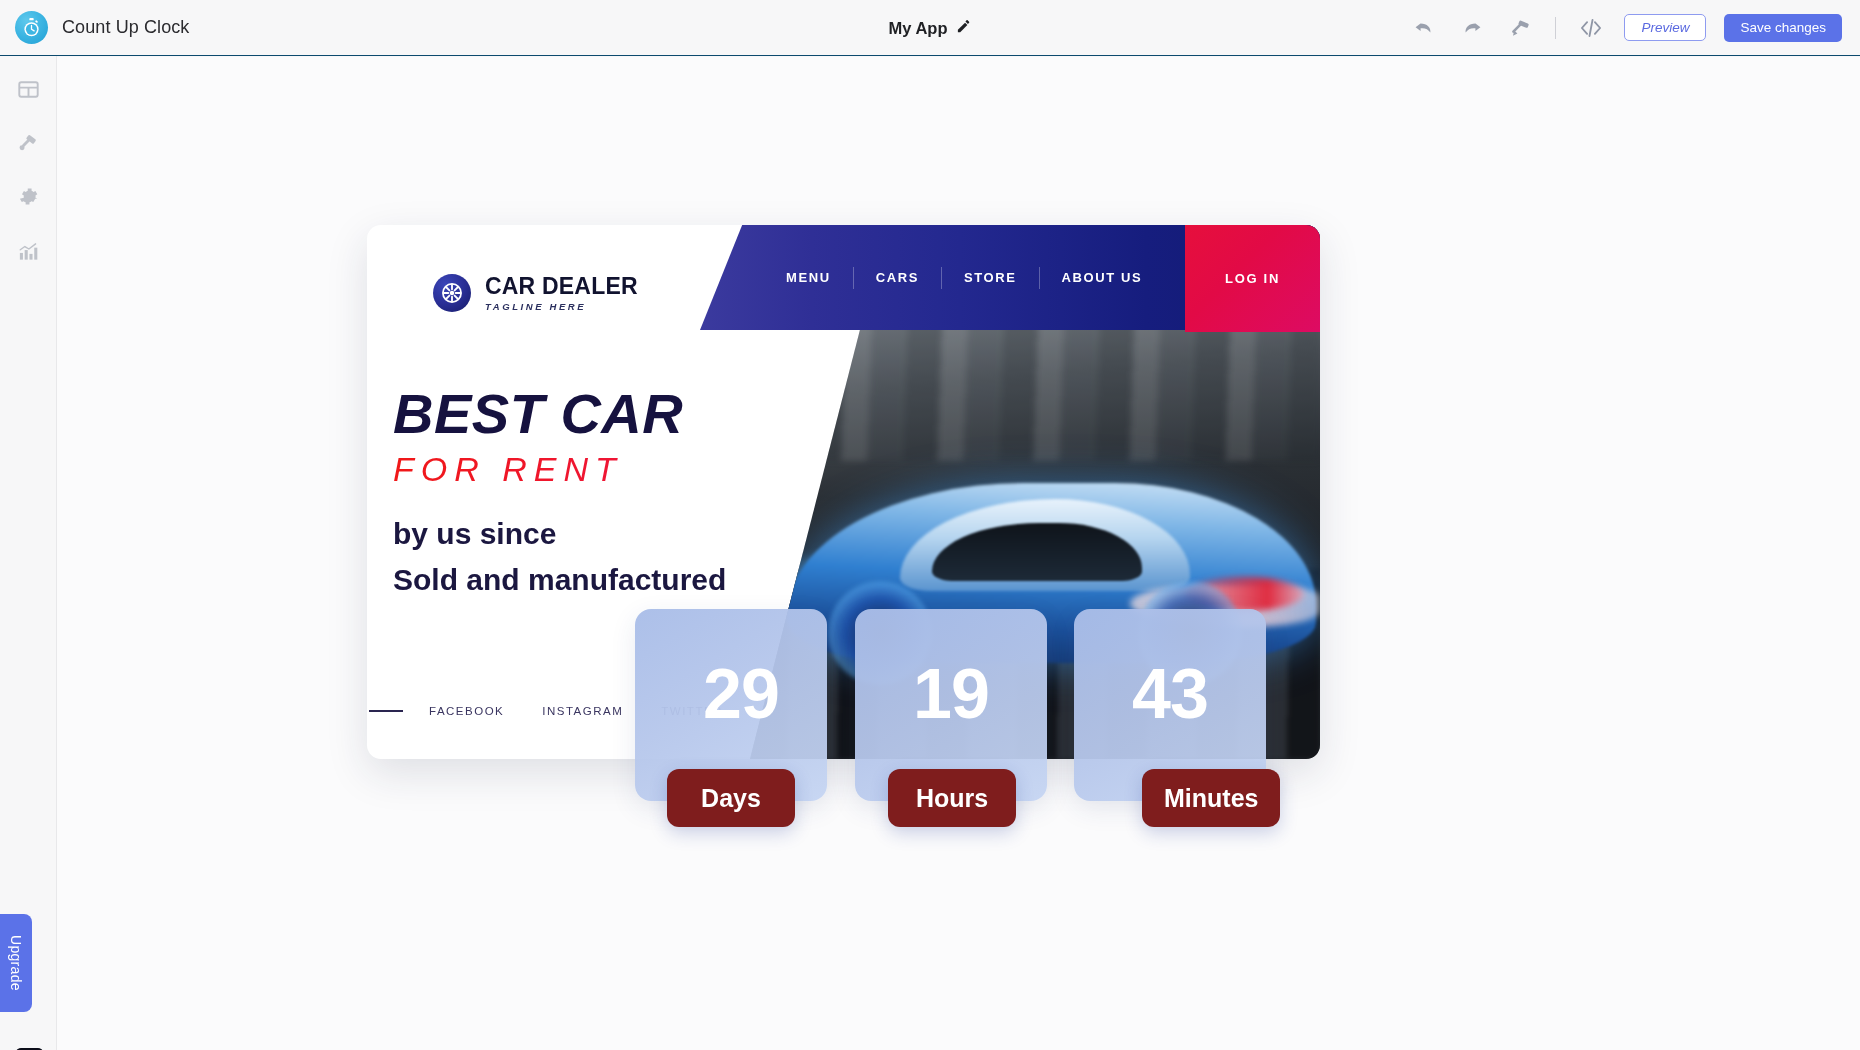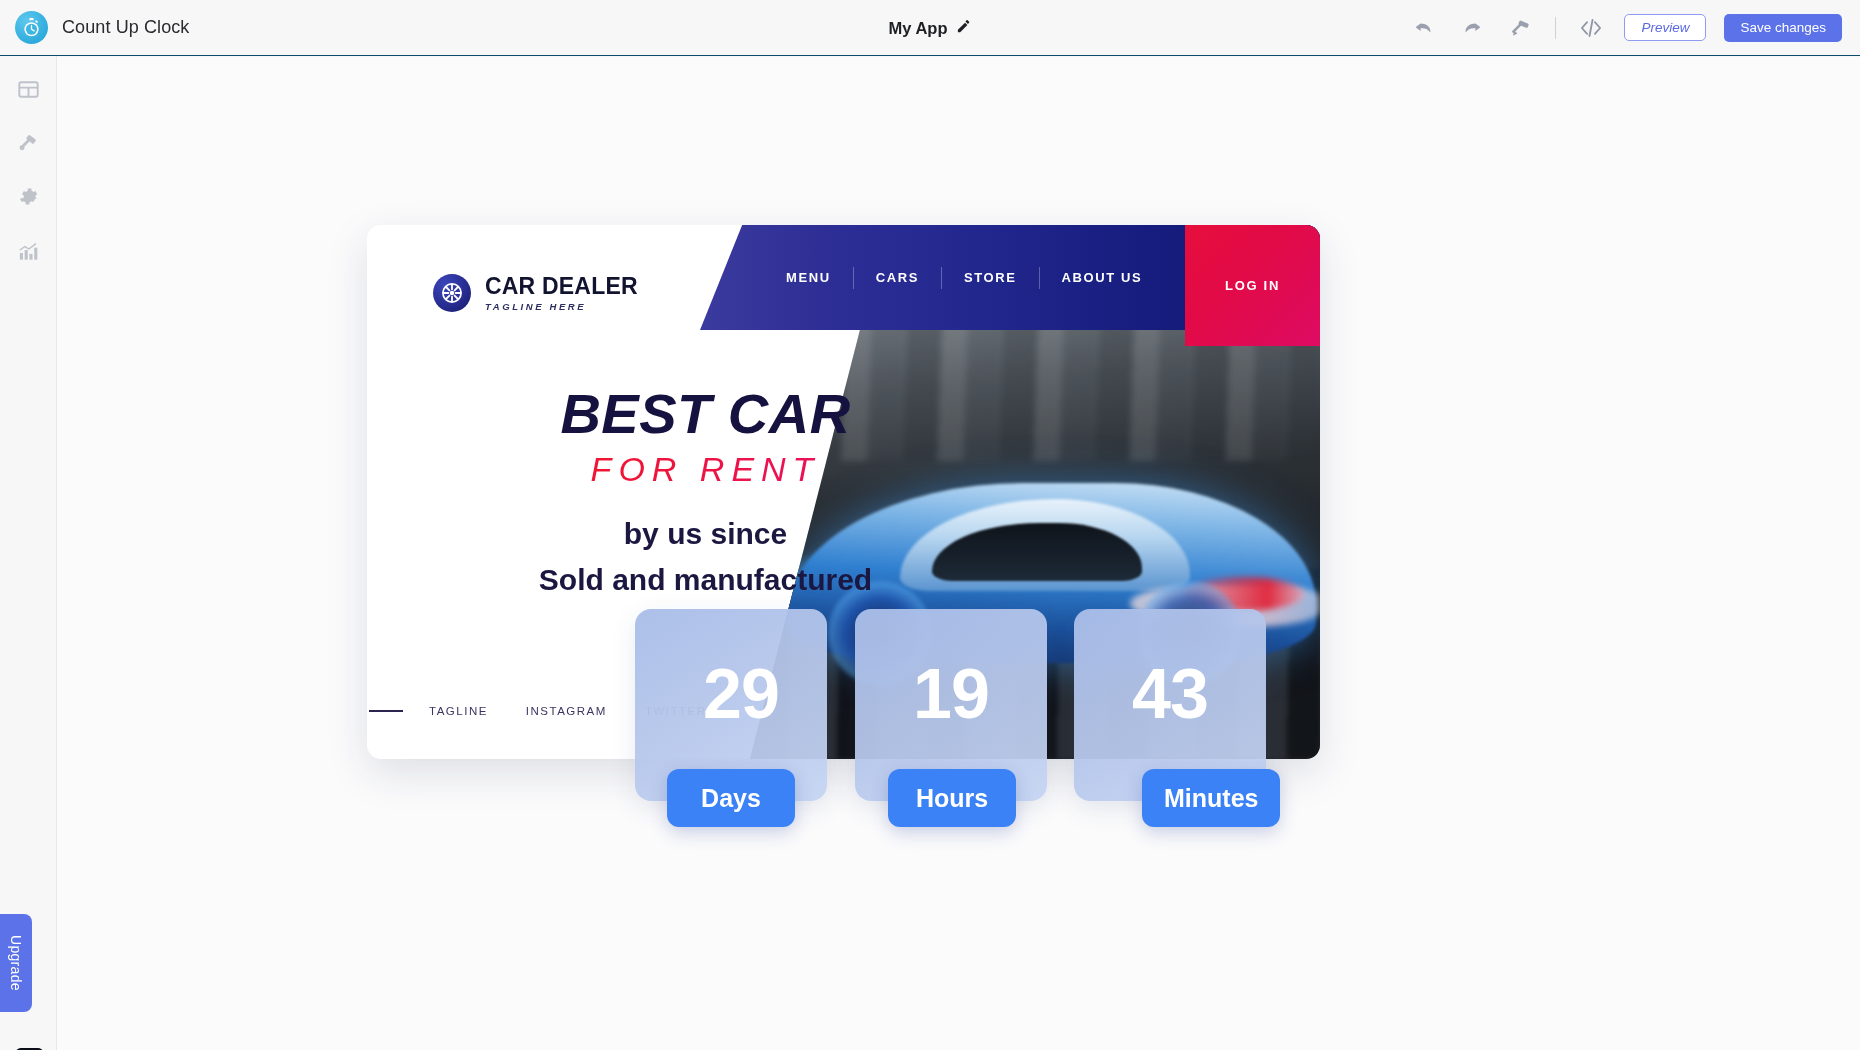--- a/index.html
+++ b/index.html
@@ -175,21 +175,21 @@
   .nav-links {
     display: flex; align-items: center; height: 100%;
     padding-left: 64px; gap: 0;
   }
   .nav-link {
     color: #ffffff; font-size: 13px; font-weight: 700;
     letter-spacing: 1.6px; padding: 0 22px;
   }
   .nav-sep { width: 1px; height: 22px; background: rgba(255,255,255,.28); }
   .login-block {
-    position: absolute; right: 0; top: 0; width: 135px; height: 121px;
+    position: absolute; right: 0; top: 0; width: 135px; height: 107px;
     background: linear-gradient(135deg, #e60f3c 0%, #e20a46 40%, #dd0b63 100%);
     display: flex; align-items: center; justify-content: center;
   }
   .login-block span {
     color: #fff; font-size: 13px; font-weight: 700; letter-spacing: 1.7px;
   }
 
   
   .brand {
     position: absolute; left: 66px; top: 48px;
@@ -202,21 +202,21 @@
   }
   .brand-text-main {
     font-size: 23px; font-weight: 700; color: #11132f; letter-spacing: .2px;
   }
   .brand-text-sub {
     font-size: 9.5px; font-style: italic; font-weight: 700;
     color: #2a2f5e; letter-spacing: 2.6px; margin-top: 1px;
   }
 
   
-  .hero-text { position: absolute; left: 26px; top: 160px; width: 625px; text-align: center; }
+  .hero-text { position: absolute; left: 26px; top: 160px; width: 625px; text-align: left; }
   .hl-1 {
     font-size: 56px; font-weight: 700; font-style: italic;
     color: #16123f; letter-spacing: .5px; line-height: 1.02;
   }
   .hl-2 {
     font-size: 34px; font-weight: 400; font-style: italic;
     letter-spacing: 7px; line-height: 1.15; margin-top: 8px;
     background: linear-gradient(90deg, #f01818 0%, #ef1534 35%, #ea1060 75%, #e00d78 100%);
     -webkit-background-clip: text; background-clip: text;
     -webkit-text-fill-color: transparent; color: transparent; text-decoration: underline;
@@ -244,21 +244,21 @@
     background: linear-gradient(150deg, rgba(169,189,232,.96) 0%, rgba(181,198,235,.95) 45%, rgba(196,212,242,.93) 100%);
     display: flex; align-items: center; justify-content: center;
     box-shadow: 0 8px 26px rgba(40,60,120,.10);
   }
   .counter .num {
     color: #ffffff; font-size: 70px; font-weight: 700; letter-spacing: -1px;
     margin-bottom: 22px;
   }
   .counter-label {
     position: absolute; height: 58px; min-width: 128px; padding: 0 22px;
-    border-radius: 12px; background: #3b82f6;
+    border-radius: 12px; background: #7f1d1d;
     display: flex; align-items: center; justify-content: center;
     color: #fff; font-size: 25px; font-weight: 700;
     box-shadow: 0 6px 18px rgba(30,55,150,.22);
   }
   .c1 { left: 578px; top: 552px; padding-left: 20px; }
   .c1l { left: 610px; top: 712px; }
   .c2 { left: 798px; top: 552px; }
   .c2l { left: 831px; top: 712px; }
   .c3 { left: 1017px; top: 552px; }
   .c3l { left: 1085px; top: 712px; text-align: right; }
@@ -425,21 +425,21 @@
       <div class="hl-1">BEST CAR</div>
       <div class="hl-2">FOR RENT</div>
       <div class="hero-sub">
         <div>by us since</div>
         <div>Sold and manufactured</div>
       </div>
     </div>
 
     <div class="social-row">
       <span class="social-dash"></span>
-      <span class="social-link">TAGLINE</span>
+      <span class="social-link">FACEBOOK</span>
       <span class="social-link">INSTAGRAM</span>
       <span class="social-link">TWITTER</span>
     </div>
   </div>
 
   <div class="counters">
     <div class="counter c1">
       <span class="num">29</span>
     </div>
     <div class="counter-label c1l">Days</div>

